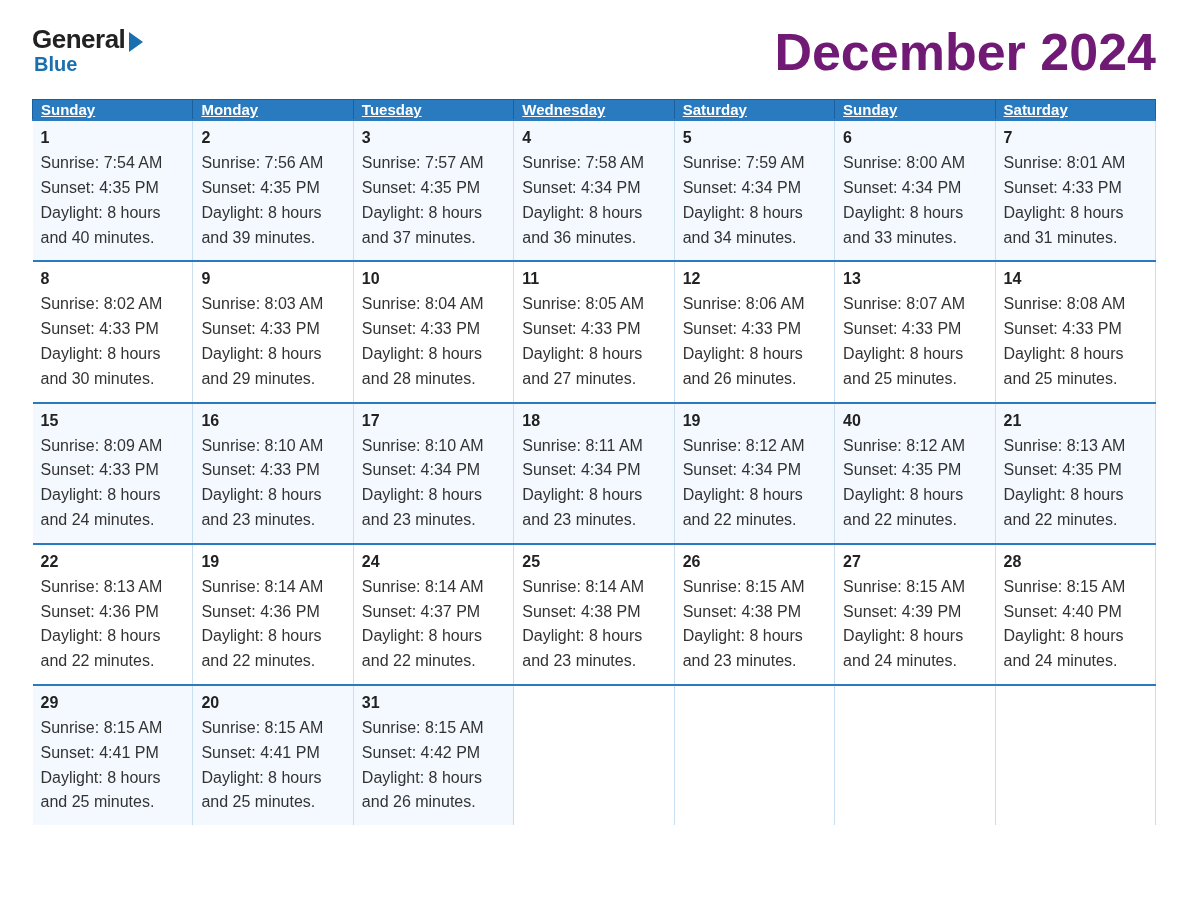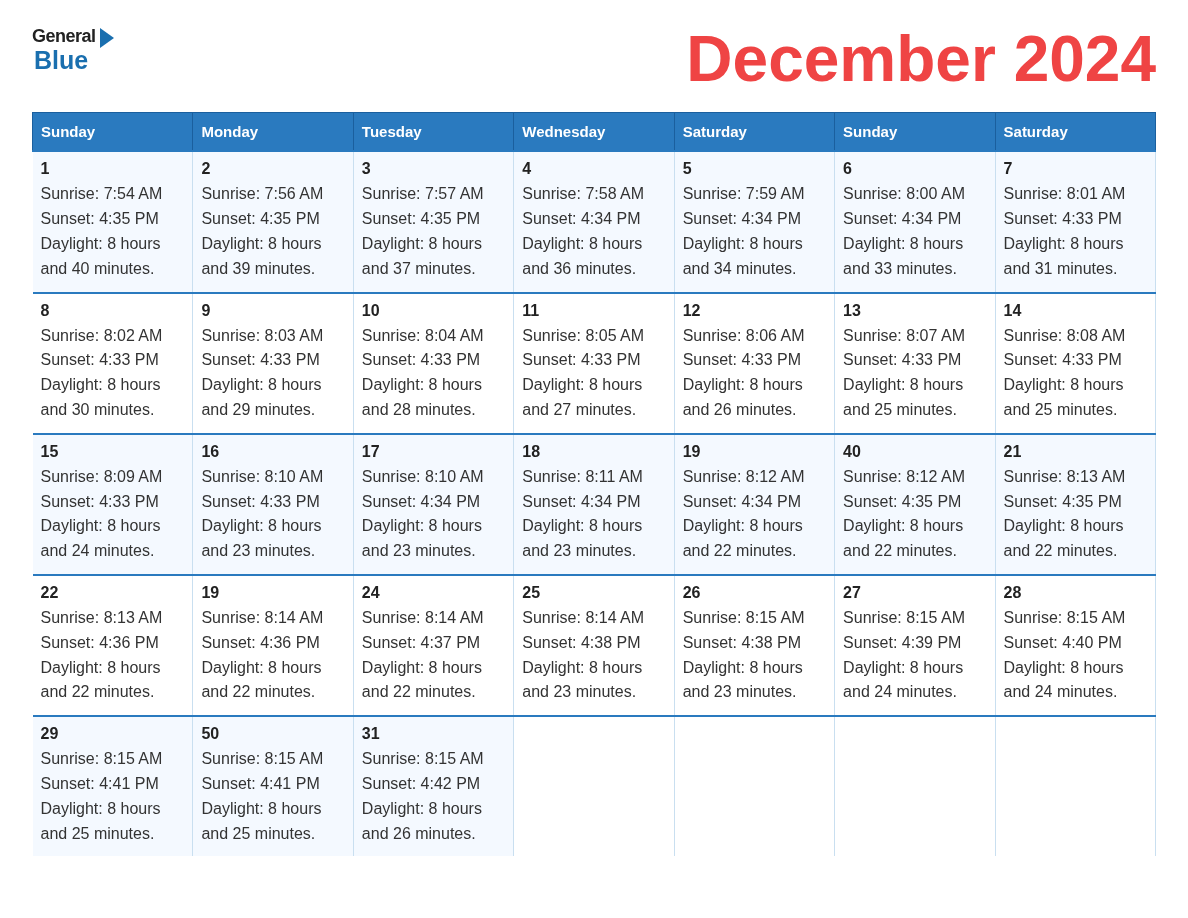--- a/index.html
+++ b/index.html
@@ -19,68 +19,69 @@
     .logo {
       display: flex;
       flex-direction: column;
       align-items: flex-start;
     }
     .logo-top {
       display: flex;
       align-items: center;
     }
     .logo-general {
-      font-size: 18px;
+      font-size: 26px;
       font-weight: bold;
       color: #222;
       letter-spacing: -0.5px;
     }
     .logo-arrow {
       width: 0;
       height: 0;
       border-left: 14px solid #1a6faf;
       border-top: 10px solid transparent;
       border-bottom: 10px solid transparent;
       margin-left: 4px;
       margin-top: 4px;
     }
     .logo-blue {
-      font-size: 25px;
+      font-size: 20px;
       font-weight: bold;
       color: #1a6faf;
       margin-top: -2px;
       margin-left: 2px;
     }
     .title-block {
       text-align: right;
     }
     .month-title {
-      font-size: 64px;
-      font-weight: bold;
-      color: #ef4444;
+      font-size: 52px;
+      font-weight: bold;
+      color: #701a75;
       line-height: 1.1;
     }
     .location {
       font-size: 20px;
       color: #444;
       margin-top: 4px;
     }
     .calendar-table {
       width: 100%;
       border-collapse: collapse;
       table-layout: fixed;
     }
     .calendar-table thead tr th {
       background-color: #2a7abf;
       color: #fff;
       font-size: 15px;
       font-weight: bold;
-      padding: 10px 8px;
+      padding: 1px 8px;
       text-align: left;
       border: 1px solid #1a5f9e;
+      text-decoration: underline;
     }
     .calendar-table tbody tr td {
       vertical-align: top;
       padding: 8px 8px 10px 8px;
       border: 1px solid #c0d8ee;
       font-size: 12.5px;
       color: #333;
       height: 110px;
     }
     .calendar-table tbody tr:nth-child(odd) td {
@@ -270,21 +271,21 @@
           <span class="day-number">28</span>
           <div class="day-info">Sunrise: 8:15 AM<br>Sunset: 4:40 PM<br>Daylight: 8 hours<br>and 24 minutes.</div>
         </td>
       </tr>
       <tr>
         <td>
           <span class="day-number">29</span>
           <div class="day-info">Sunrise: 8:15 AM<br>Sunset: 4:41 PM<br>Daylight: 8 hours<br>and 25 minutes.</div>
         </td>
         <td>
-          <span class="day-number">50</span>
+          <span class="day-number">20</span>
           <div class="day-info">Sunrise: 8:15 AM<br>Sunset: 4:41 PM<br>Daylight: 8 hours<br>and 25 minutes.</div>
         </td>
         <td>
           <span class="day-number">31</span>
           <div class="day-info">Sunrise: 8:15 AM<br>Sunset: 4:42 PM<br>Daylight: 8 hours<br>and 26 minutes.</div>
         </td>
         <td class="empty-cell" style="background: rgb(255, 255, 255); border-top: 2px solid rgb(42, 122, 191);"></td>
         <td class="empty-cell" style="background: rgb(255, 255, 255); border-top: 2px solid rgb(42, 122, 191);"></td>
         <td class="empty-cell" style="background: rgb(255, 255, 255); border-top: 2px solid rgb(42, 122, 191);"></td>
         <td class="empty-cell" style="background: rgb(255, 255, 255); border-top: 2px solid rgb(42, 122, 191);"></td>

